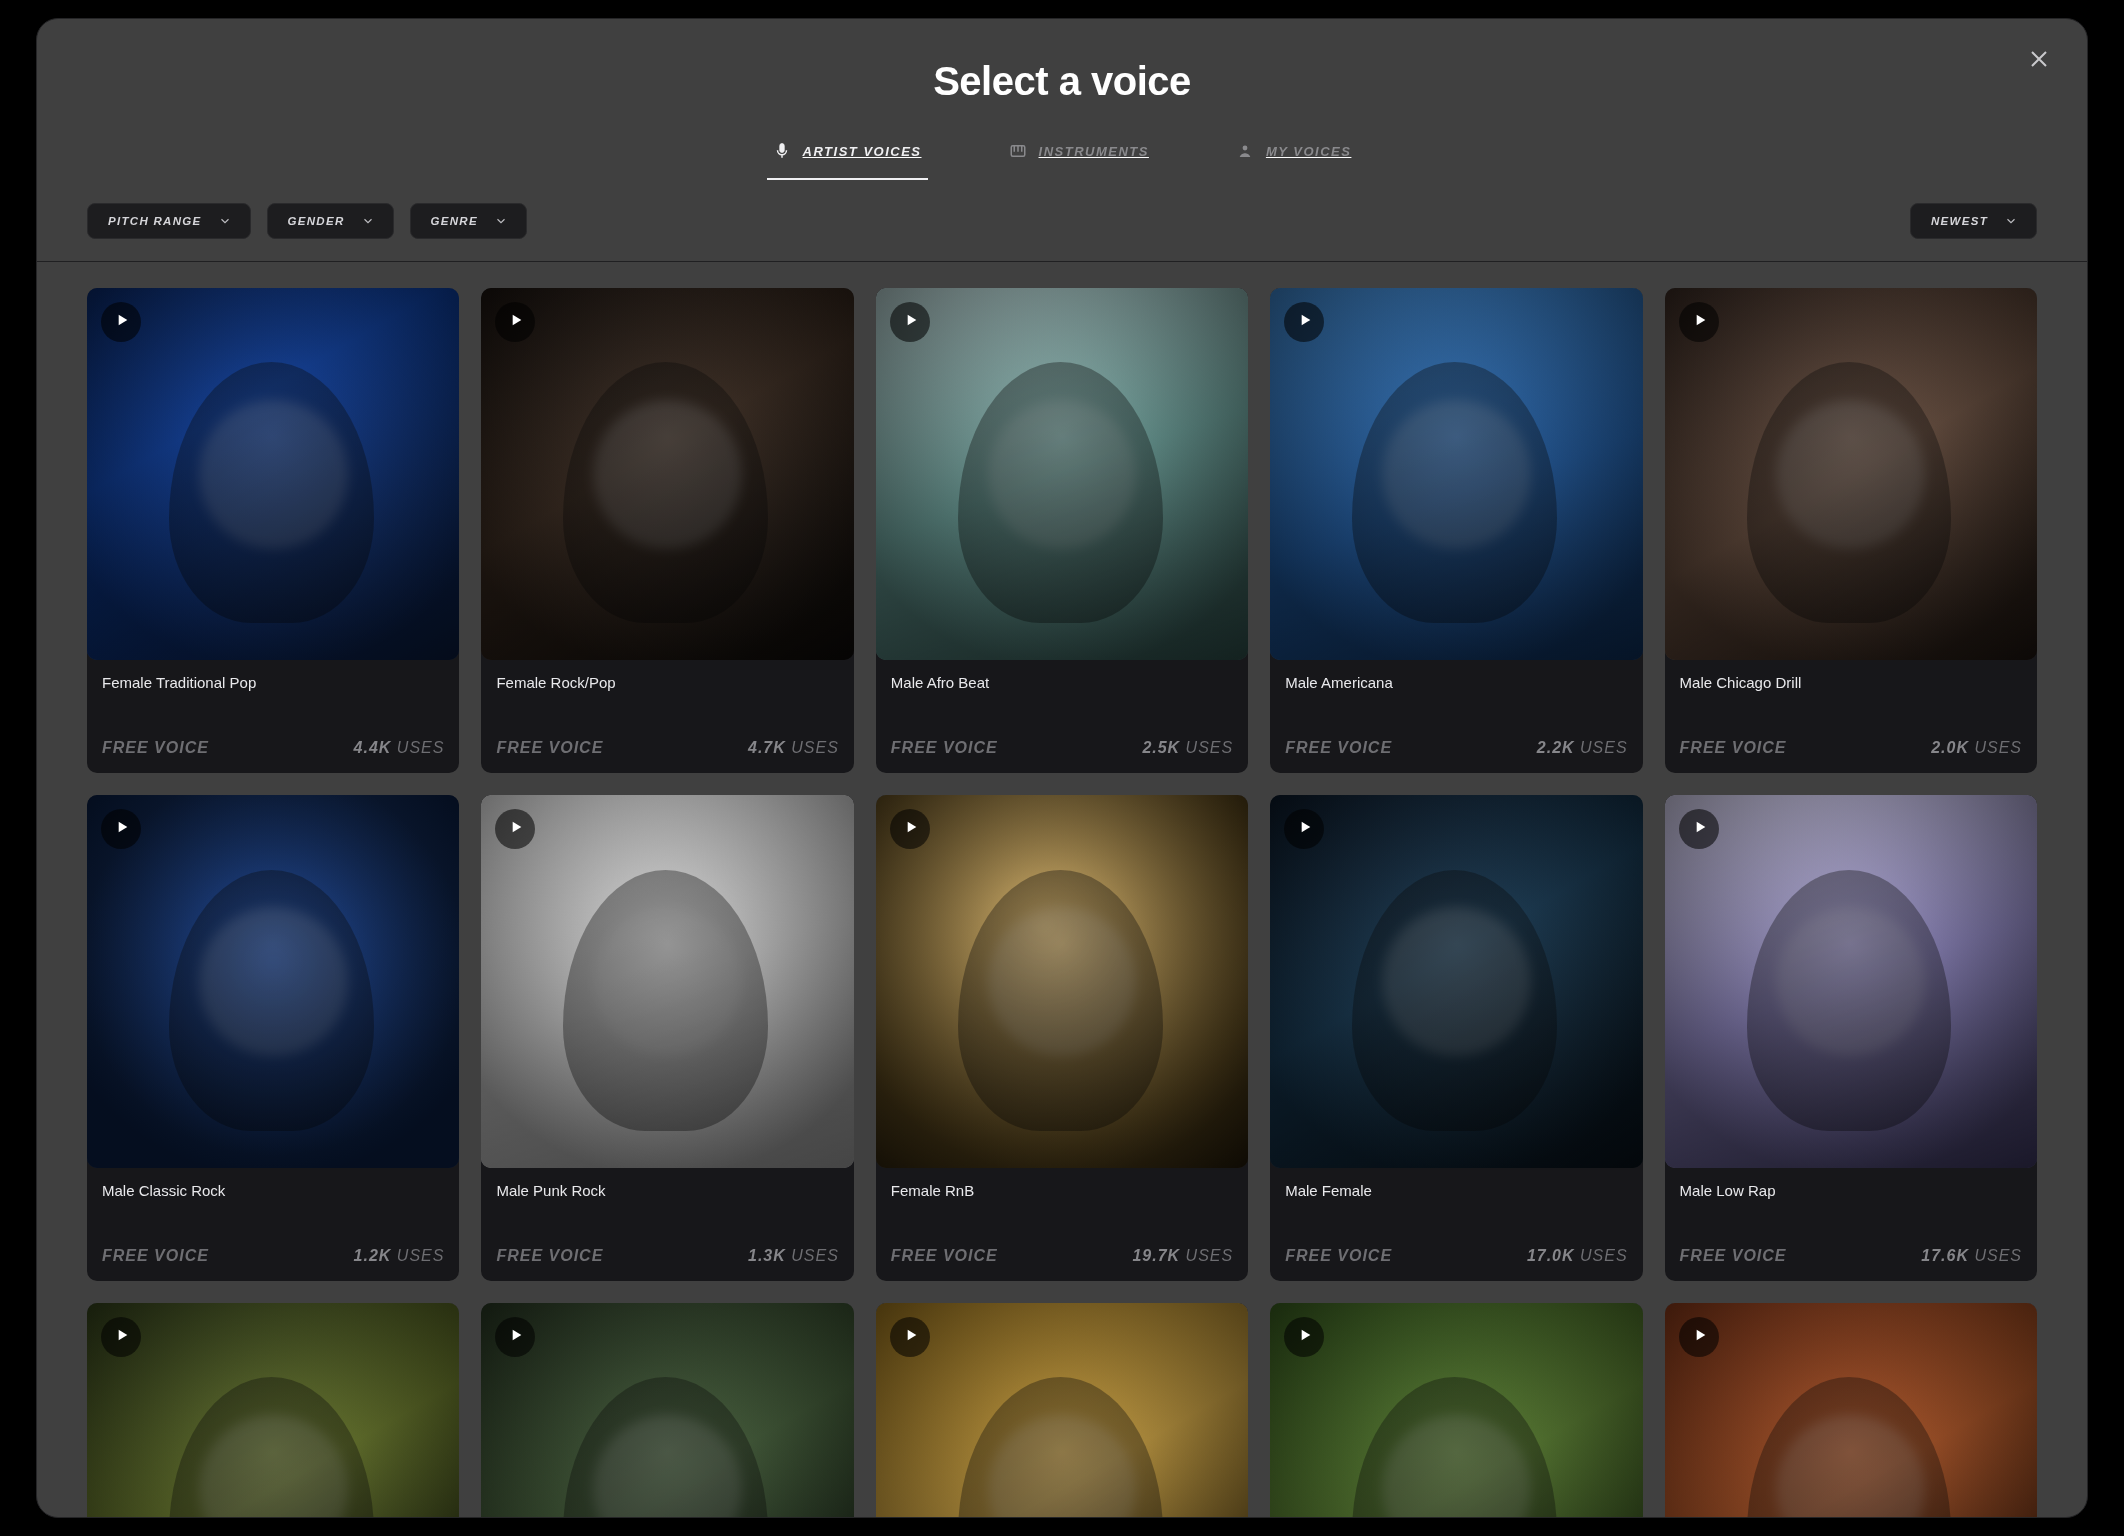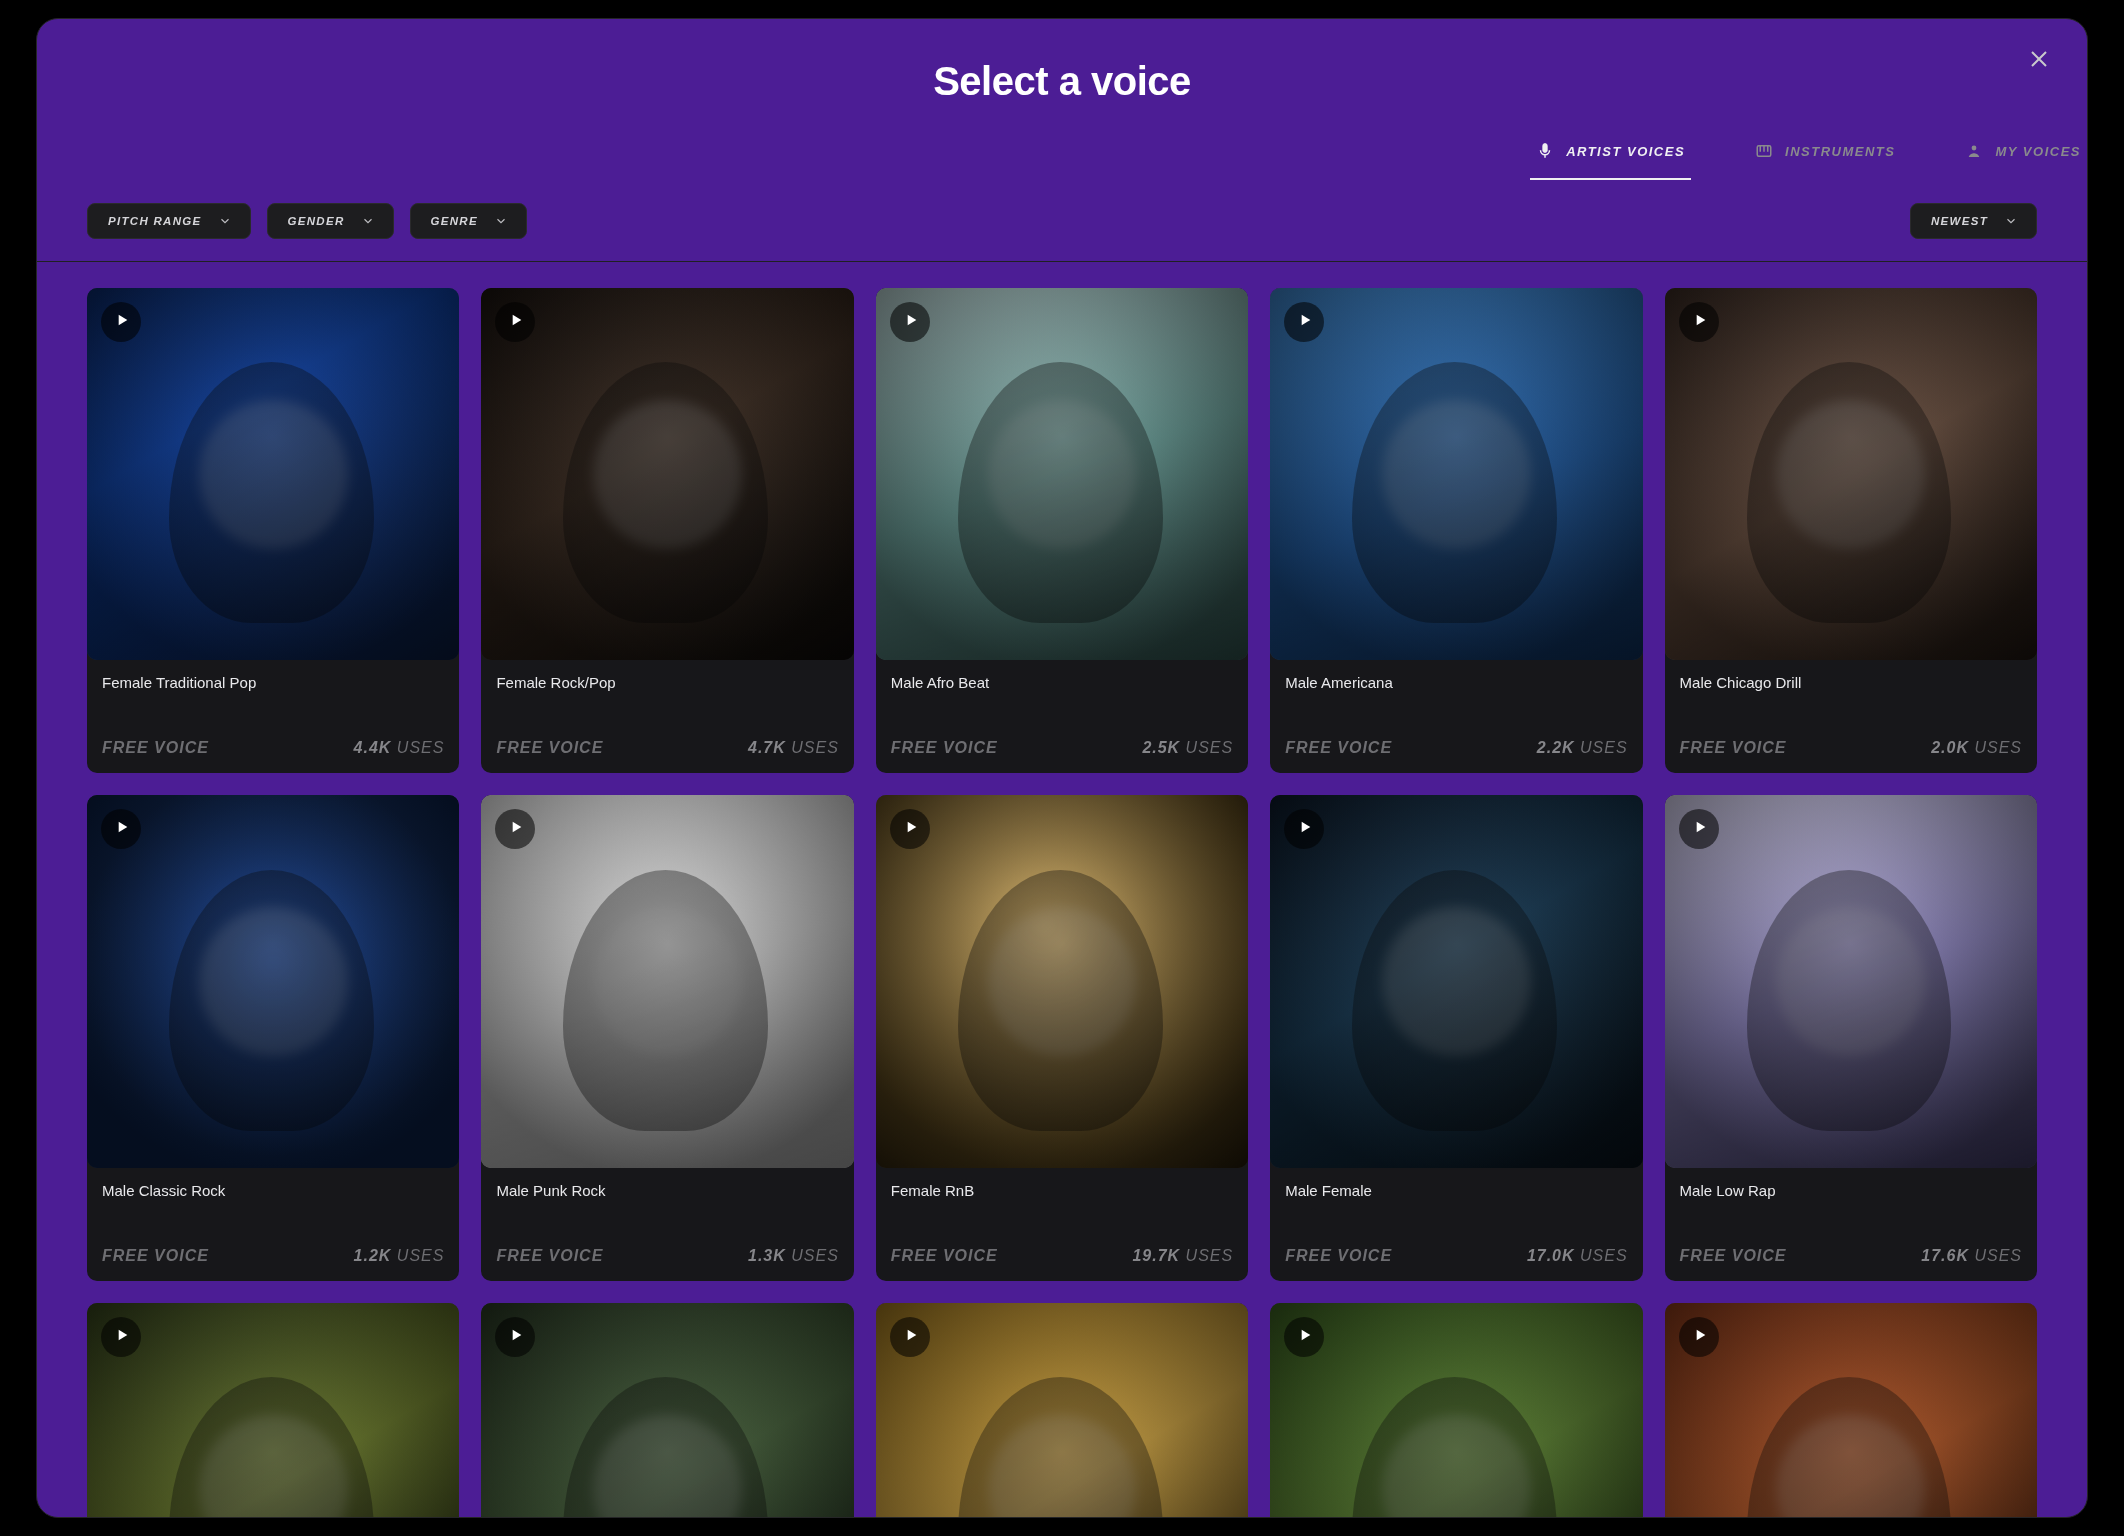--- a/index.html
+++ b/index.html
@@ -6,21 +6,21 @@
   html, body {
     width: 100%; height: 100%;
     background: #000;
     font-family: -apple-system, BlinkMacSystemFont, "Segoe UI", Helvetica, Arial, sans-serif;
     color: #fff;
     overflow: hidden;
   }
   .modal {
     position: absolute;
     top: 18px; left: 36px; right: 36px; bottom: 18px;
-    background: #4c1d95;
+    background: #404040;
     border: 1px solid #252527;
     border-radius: 22px;
     overflow: hidden;
     display: flex;
     flex-direction: column;
   }
   .close-btn {
     position: absolute;
     top: 28px; right: 34px;
     width: 28px; height: 28px;
@@ -31,24 +31,25 @@
   .title {
     text-align: center;
     font-size: 40px;
     font-weight: 700;
     letter-spacing: -0.5px;
     margin-top: 40px;
     margin-bottom: 28px;
   }
   .tabs {
     display: flex;
-    justify-content: flex-end;
-    gap: 58px;
+    justify-content: center;
+    gap: 75px;
     border-bottom: 1px solid transparent;
     margin-bottom: 0;
+    text-decoration: underline;
   }
   .tab {
     display: flex;
     align-items: center;
     gap: 12px;
     padding: 10px 6px 18px 6px;
     font-size: 13px;
     font-weight: 700;
     letter-spacing: 1.5px;
     font-style: italic;

